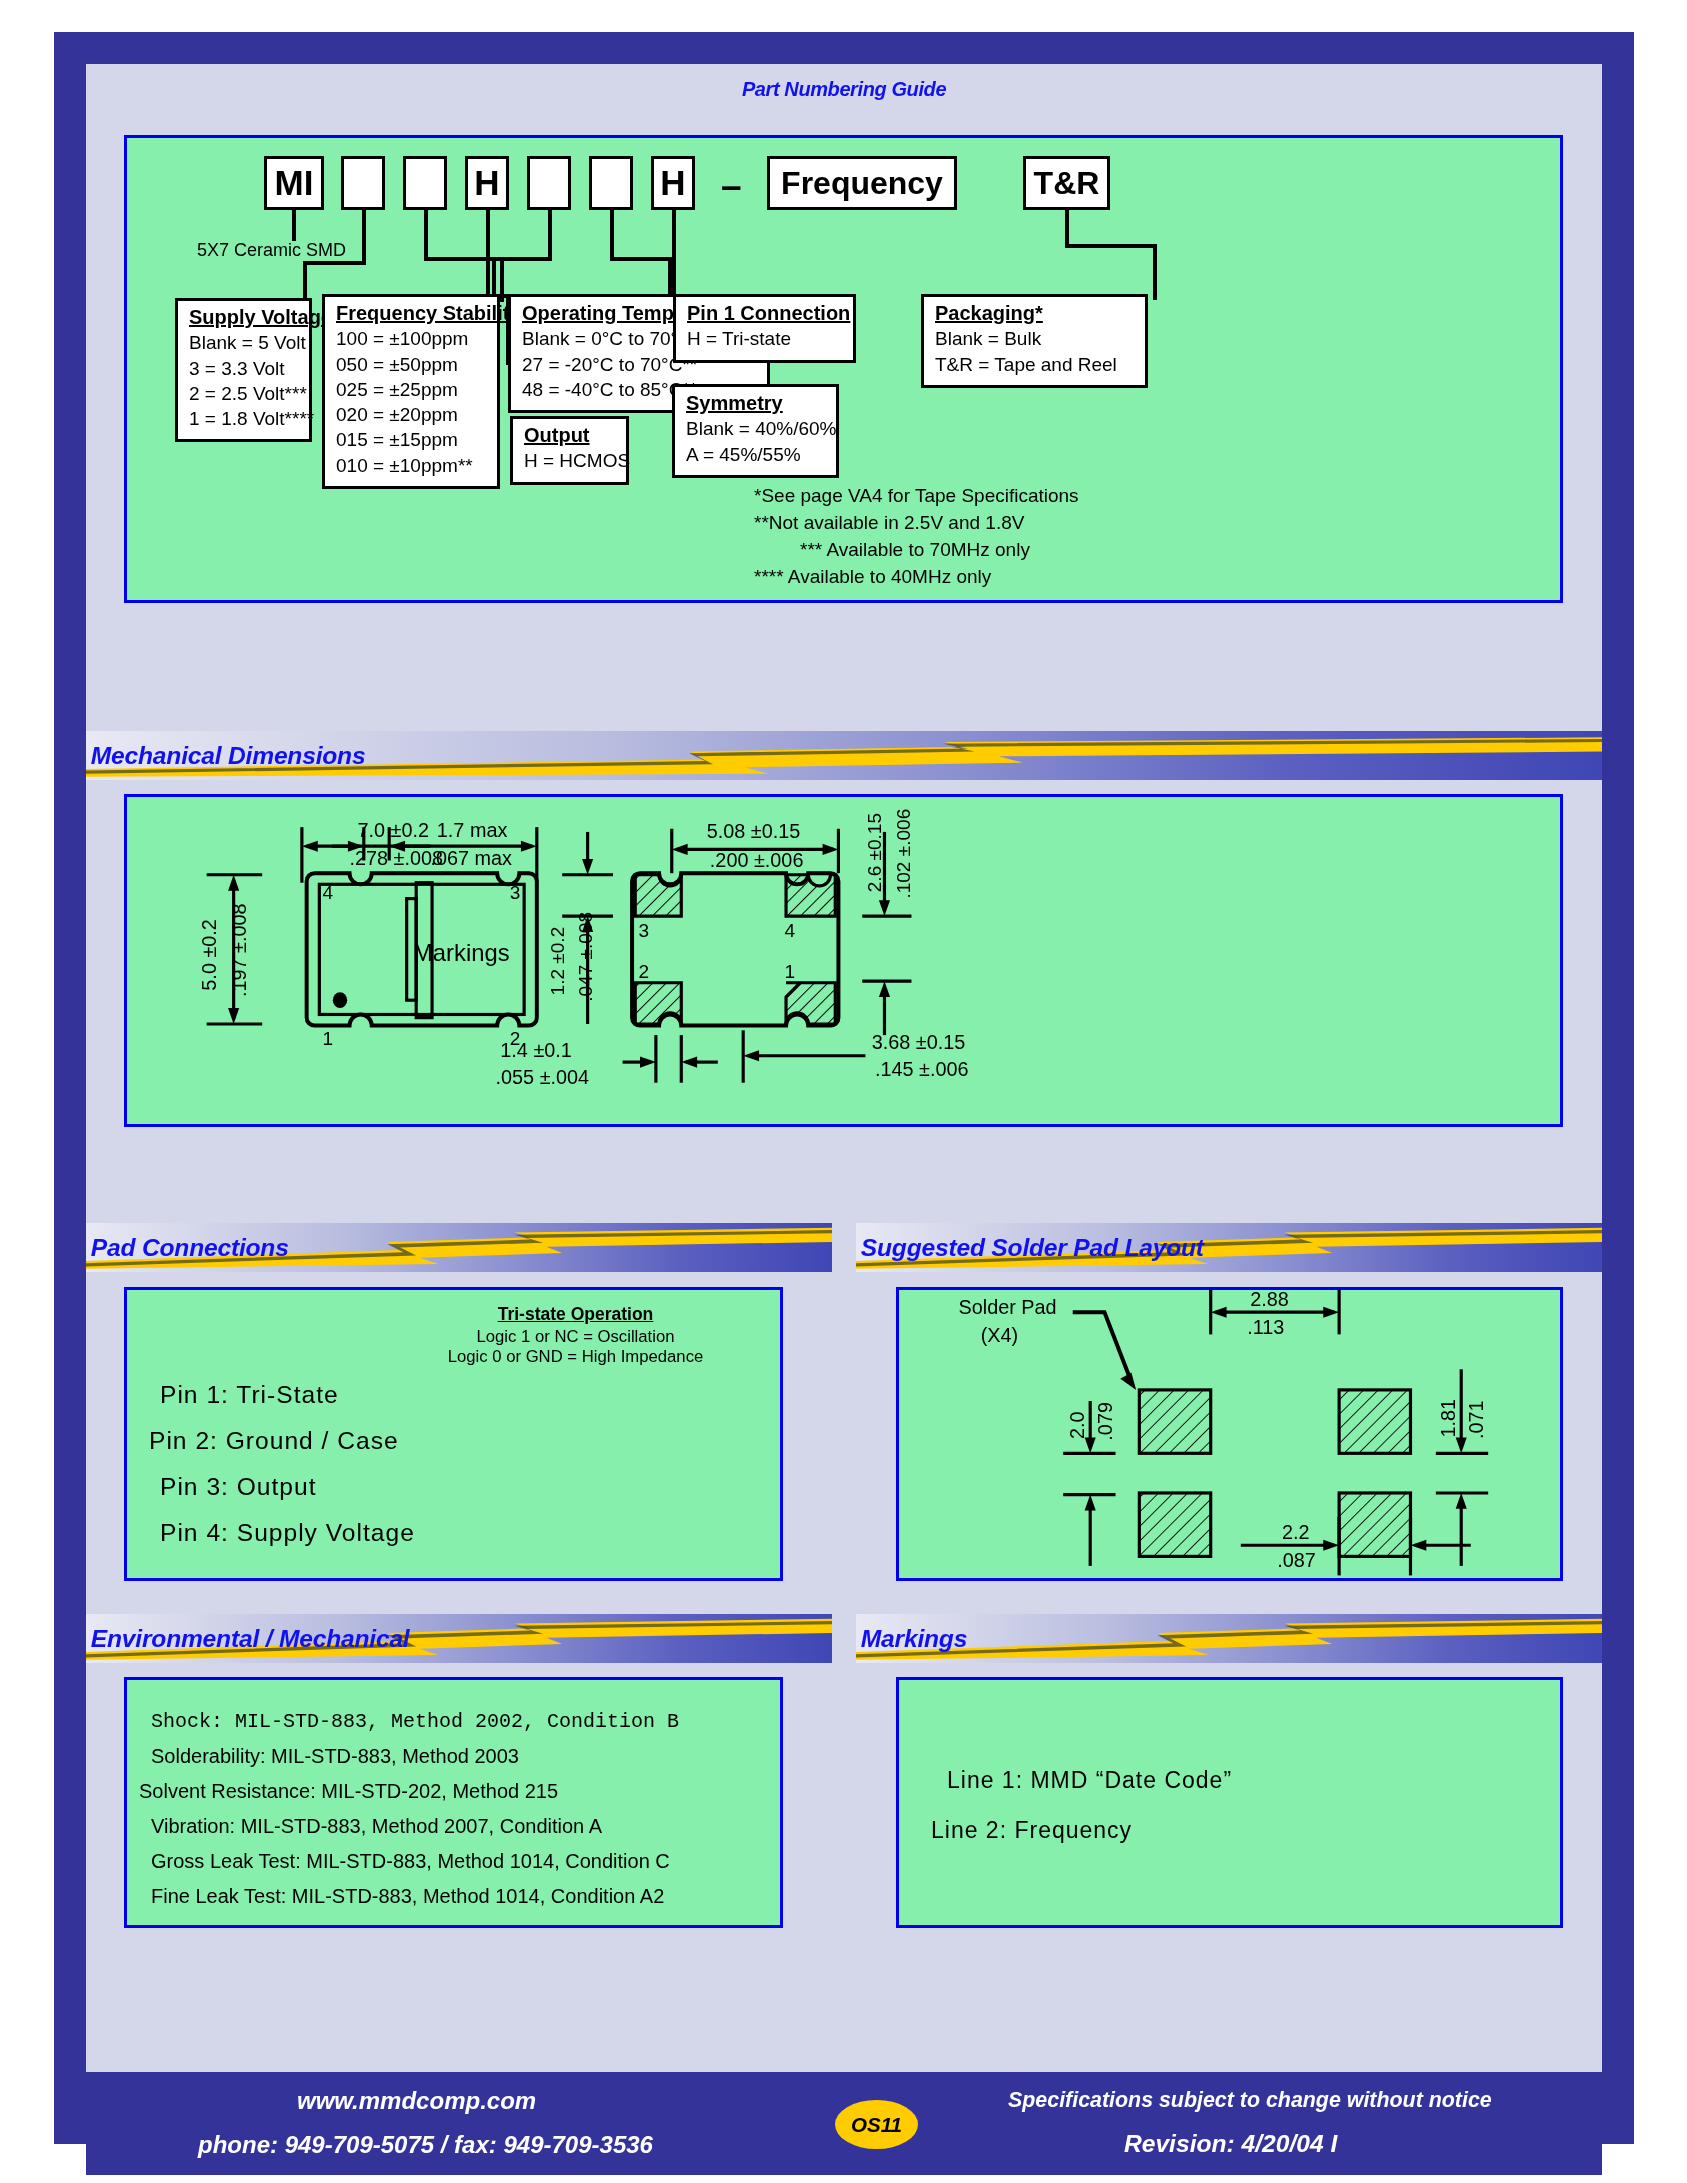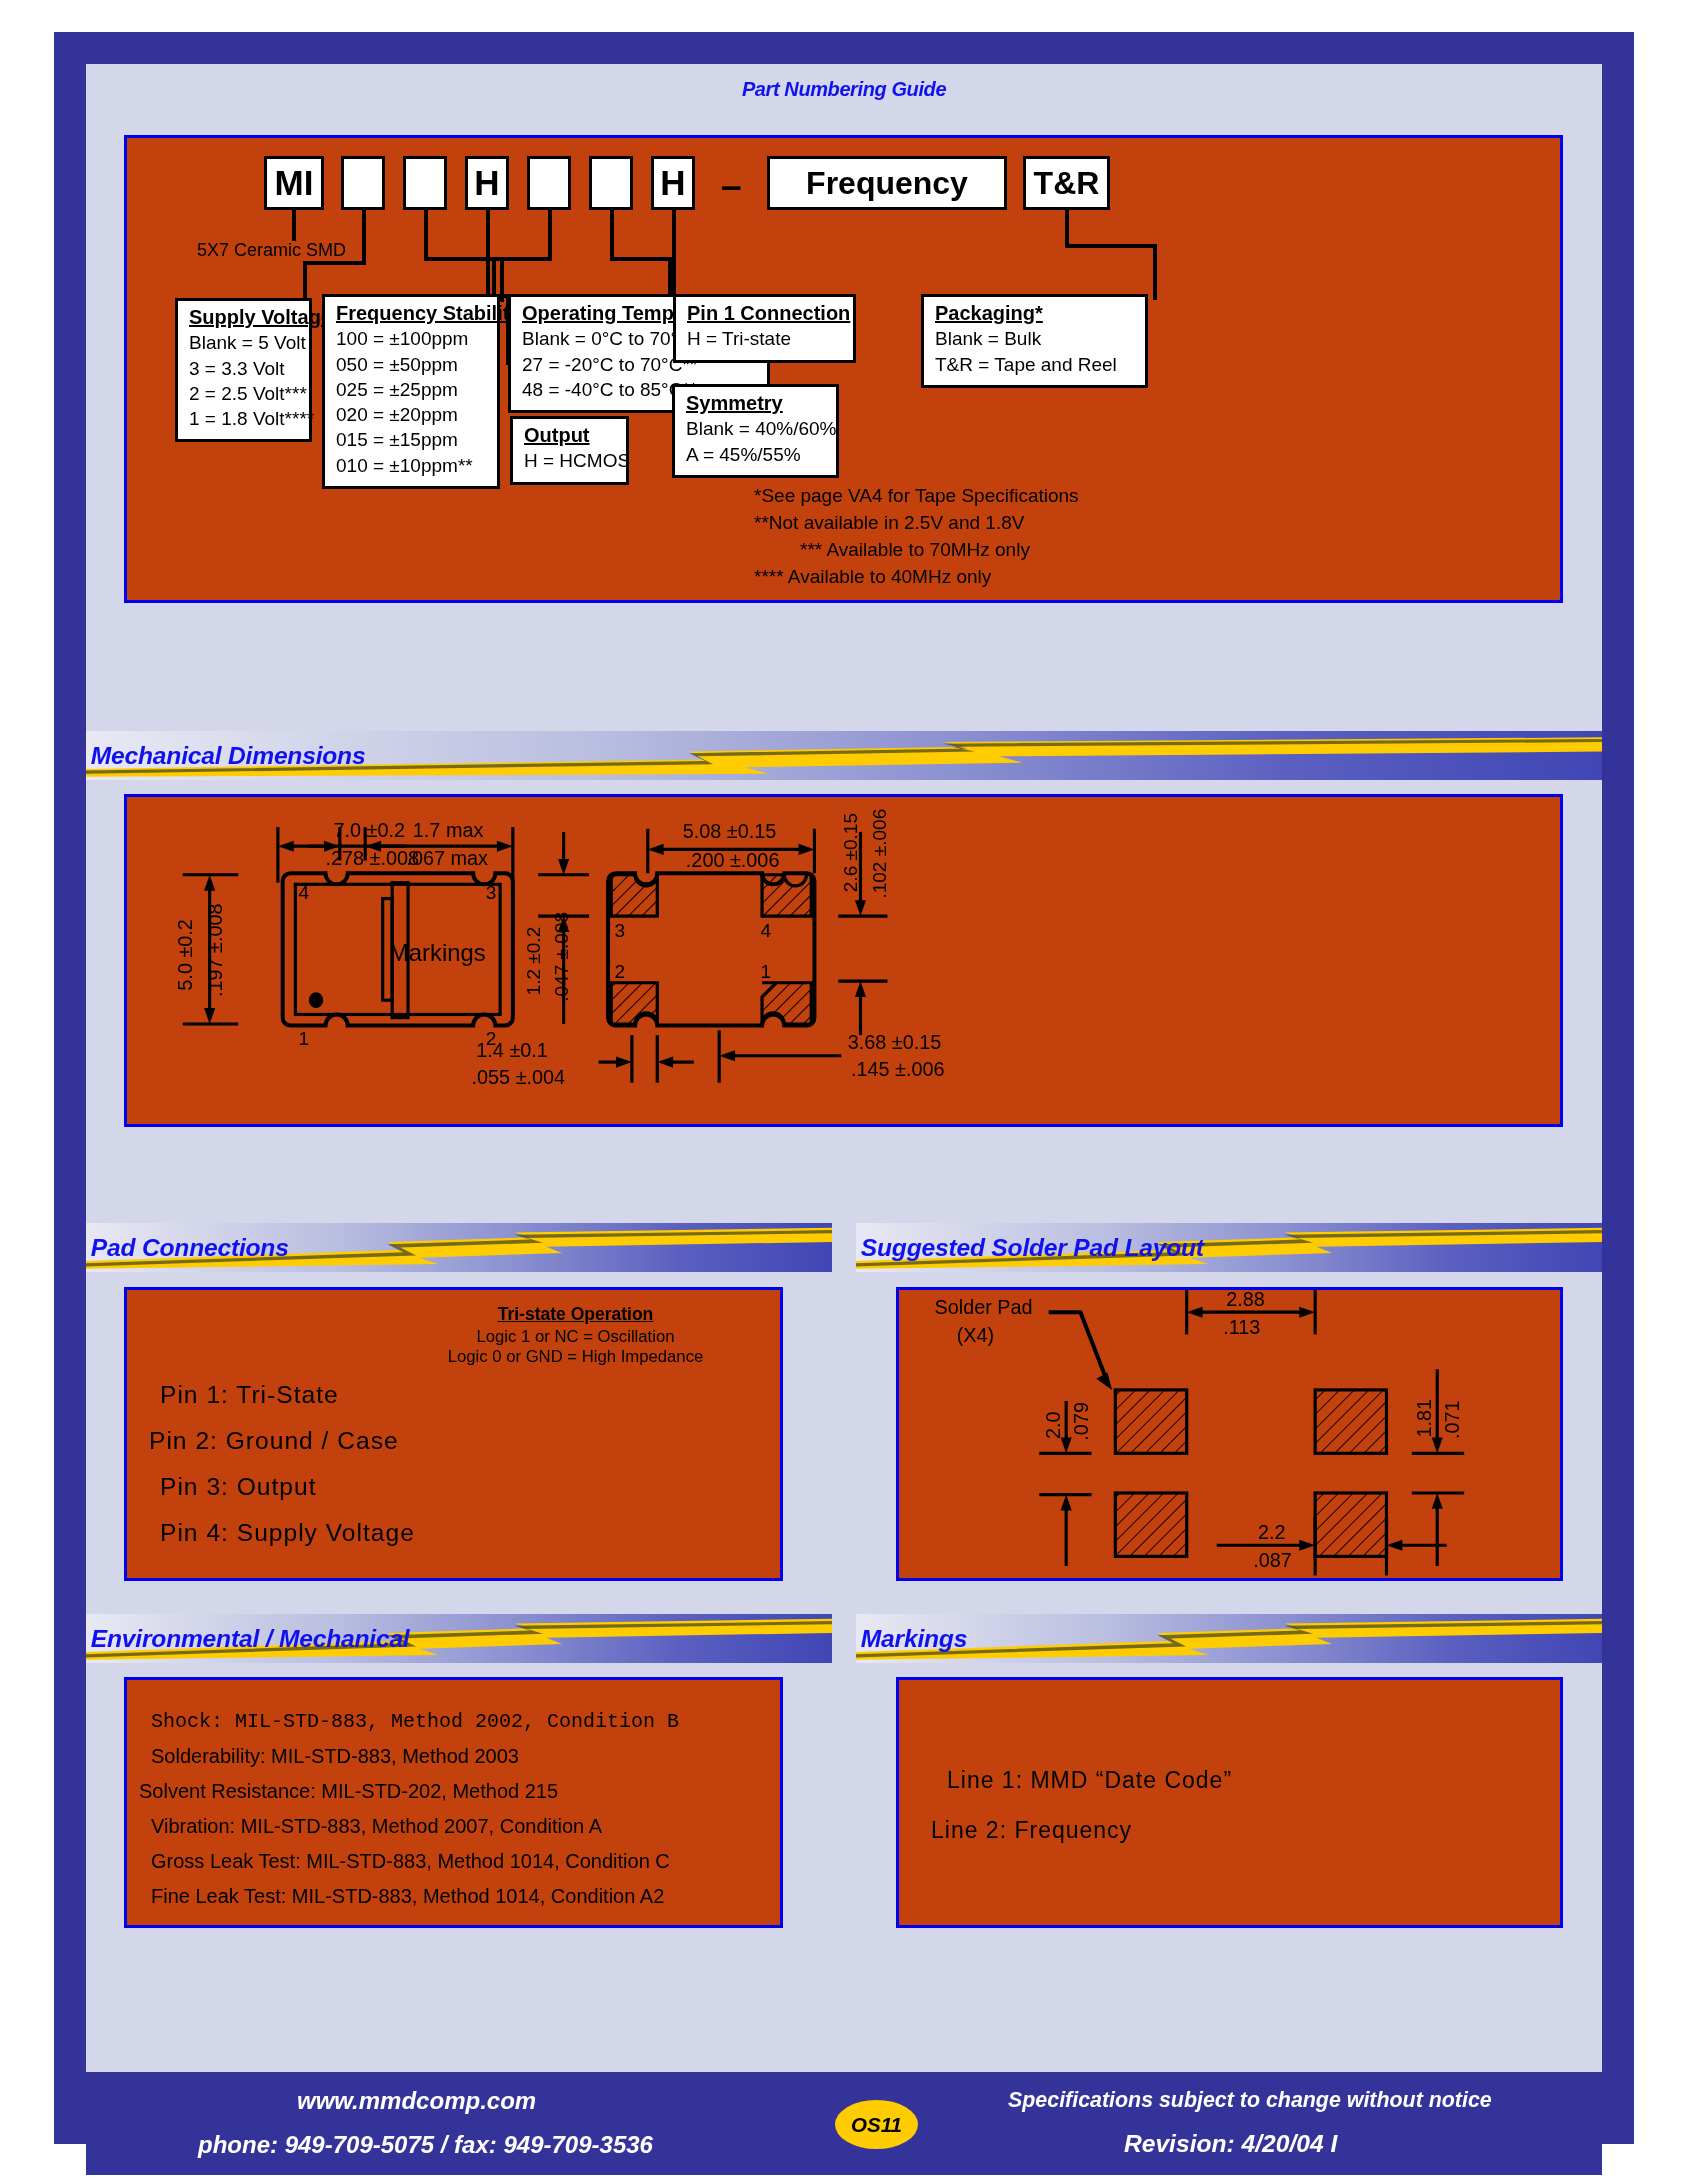--- a/index.html
+++ b/index.html
@@ -3,21 +3,21 @@
 <meta charset="utf-8">
 <style>
   html,body{margin:0;padding:0;background:#ffffff;}
   body{width:1687px;height:2183px;font-family:"Liberation Sans",sans-serif;position:relative;}
 
   
   #page{position:absolute;left:54px;top:32px;width:1580px;height:2112px;background:#333399;box-sizing:border-box;}
   #inner{position:absolute;left:32px;top:32px;width:1516px;height:2009px;background:#d4d6ea;box-sizing:border-box;}
 
   
-  .panel{position:absolute;background:#c2410c;border:3.2px solid #0000ee;box-sizing:border-box;}
+  .panel{position:absolute;background:#86efac;border:3.2px solid #0000ee;box-sizing:border-box;padding-left:24px;}
 
   
   #pn-title{position:absolute;left:0;top:14.3px;width:1516px;text-align:center;
             font-size:20px;font-weight:bold;font-style:italic;color:#1111ee;
             letter-spacing:-0.4px;}
   #pn-panel{left:38px;top:71px;width:1439px;height:468px;}
 
   .pnbox{position:absolute;border:3.2px solid #000;background:#fff;box-sizing:border-box;
          display:flex;align-items:center;justify-content:center;
          font-size:35px;font-weight:bold;color:#000;line-height:1;}
@@ -89,21 +89,21 @@
         </div>
     <div class="pnbox" style="left:462px;top:17.5px;width:44px;height:54px;">
           <span></span>
         </div>
     <div class="pnbox" style="left:524px;top:17.5px;width:44px;height:54px;">
           <span>H</span>
         </div>
 
     <div class="dash" style="left:594px;top:27px;">–</div>
 
-    <div class="pnbox" style="left:640px;top:17.5px;width:240px;height:54px;font-size:32px;justify-content:center;">
+    <div class="pnbox" style="left:640px;top:17.5px;width:190px;height:54px;font-size:32px;justify-content:center;">
           <span>Frequency</span>
         </div>
     <div class="pnbox" style="left:896px;top:17.5px;width:87px;height:54px;font-size:32px;">
           <span>T&amp;R</span>
         </div>
 
     <div class="ln-v" style="left:165px;top:71px;width:4px;height:32px;"></div>
     <div class="lbl-smd" style="left:70px;top:102px;">5X7 Ceramic SMD</div>
 
     <div class="ln-v" style="left:235px;top:71px;width:4px;height:54px;"></div>

